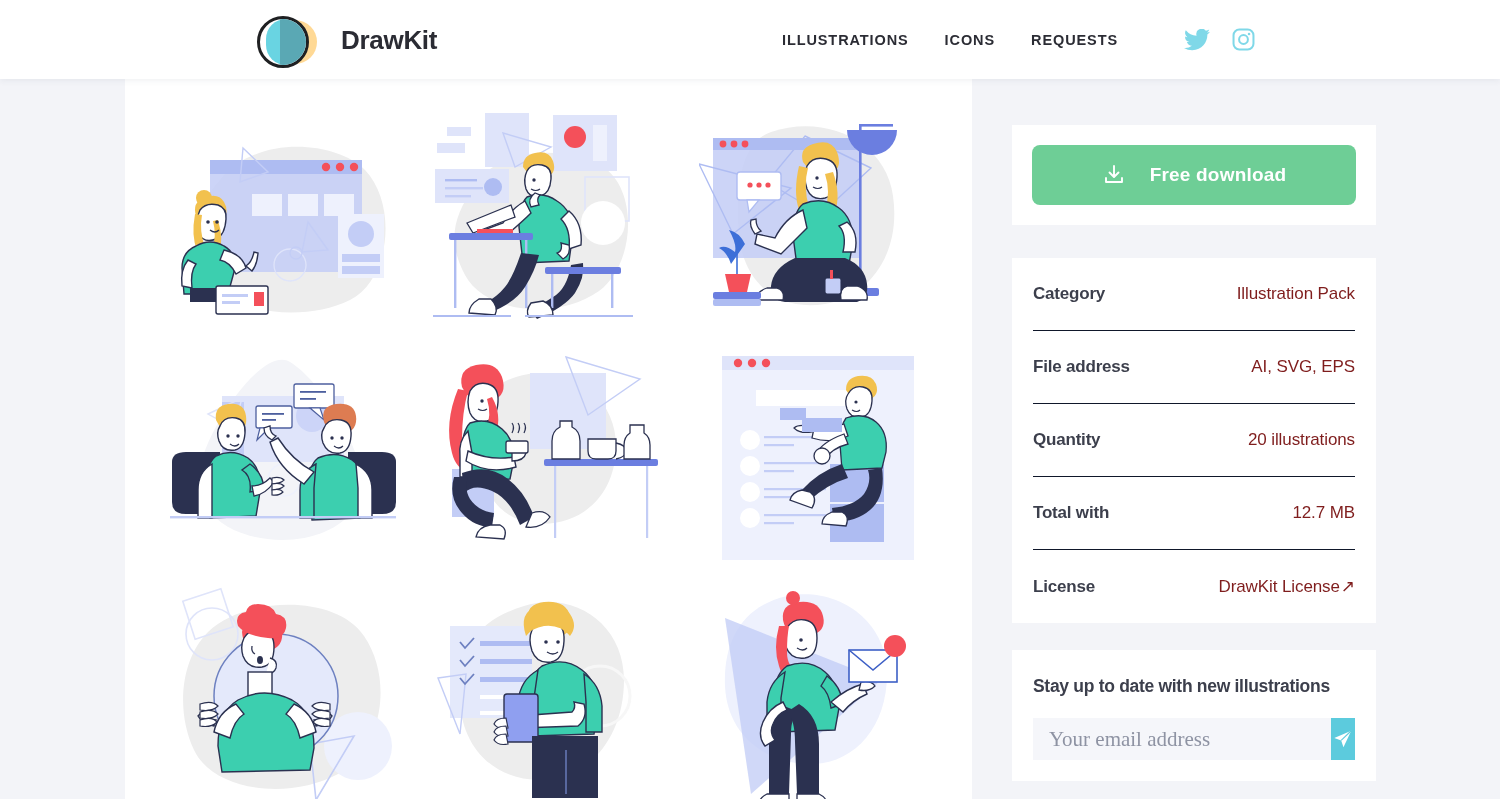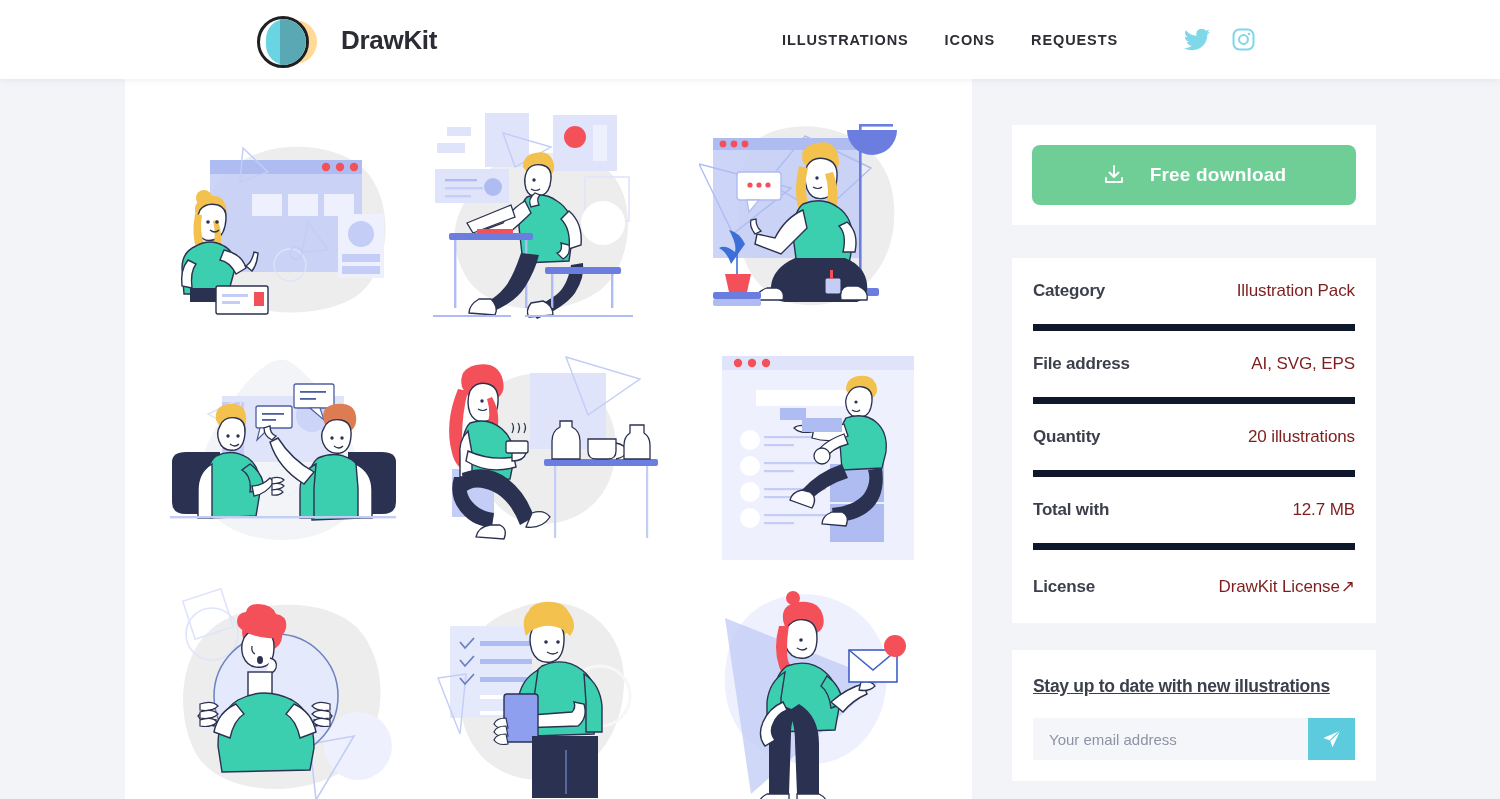--- a/index.html
+++ b/index.html
@@ -102,44 +102,44 @@
     border: none; border-radius: 8px;
     color: #ffffff; font-size: 19px; font-weight: bold;
     font-family: "Liberation Sans", sans-serif;
     display: flex; align-items: center; justify-content: center; gap: 24px;
     cursor: pointer; letter-spacing: 0.2px;
   }
   .card-meta { margin-top: 33px; padding: 0 21px; }
   .meta-row {
     display: flex; align-items: center; justify-content: space-between;
     height: 73px;
-    border-bottom: 7px solid #0f172a;
+    border-bottom: 1px solid #0f172a;
   }
   .meta-row:last-child { border-bottom: none; }
   .meta-label {
     font-size: 17px; font-weight: bold; color: #3c3f4c;
     letter-spacing: -0.2px;
   }
   .meta-value {
     font-size: 17px; color: #7f1d1d; letter-spacing: -0.1px;
   }
   .meta-value.link { cursor: pointer; display: inline-flex; align-items: center; }
   .ext-arrow { margin-left: 1px; font-size: 17px; }
   .card-news { margin-top: 27px; padding: 26px 21px 21px 21px; }
   .news-title {
     font-size: 17.5px; font-weight: bold; color: #3c3f4c;
-    letter-spacing: -0.3px; margin-bottom: 21px; text-decoration: underline;
+    letter-spacing: -0.3px; margin-bottom: 21px;
   }
   .news-form { display: flex; height: 42px; }
   .news-input {
     flex: 1; height: 42px;
     background: #f5f6fa; border: none;
     padding: 0 16px;
-    font-size: 15px; color: #5b5f6e;
-    font-family: Liberation Sans, sans-serif;
+    font-size: 21px; color: #5b5f6e;
+    font-family: Liberation Serif, serif;
     outline: none;
   }
   .news-input::placeholder { color: #8e93a3; }
   .news-submit {
     width: 47px; height: 42px;
     background: #5ccbdd; border: none;
     display: flex; align-items: center; justify-content: center;
     cursor: pointer;
   }
 </style>

